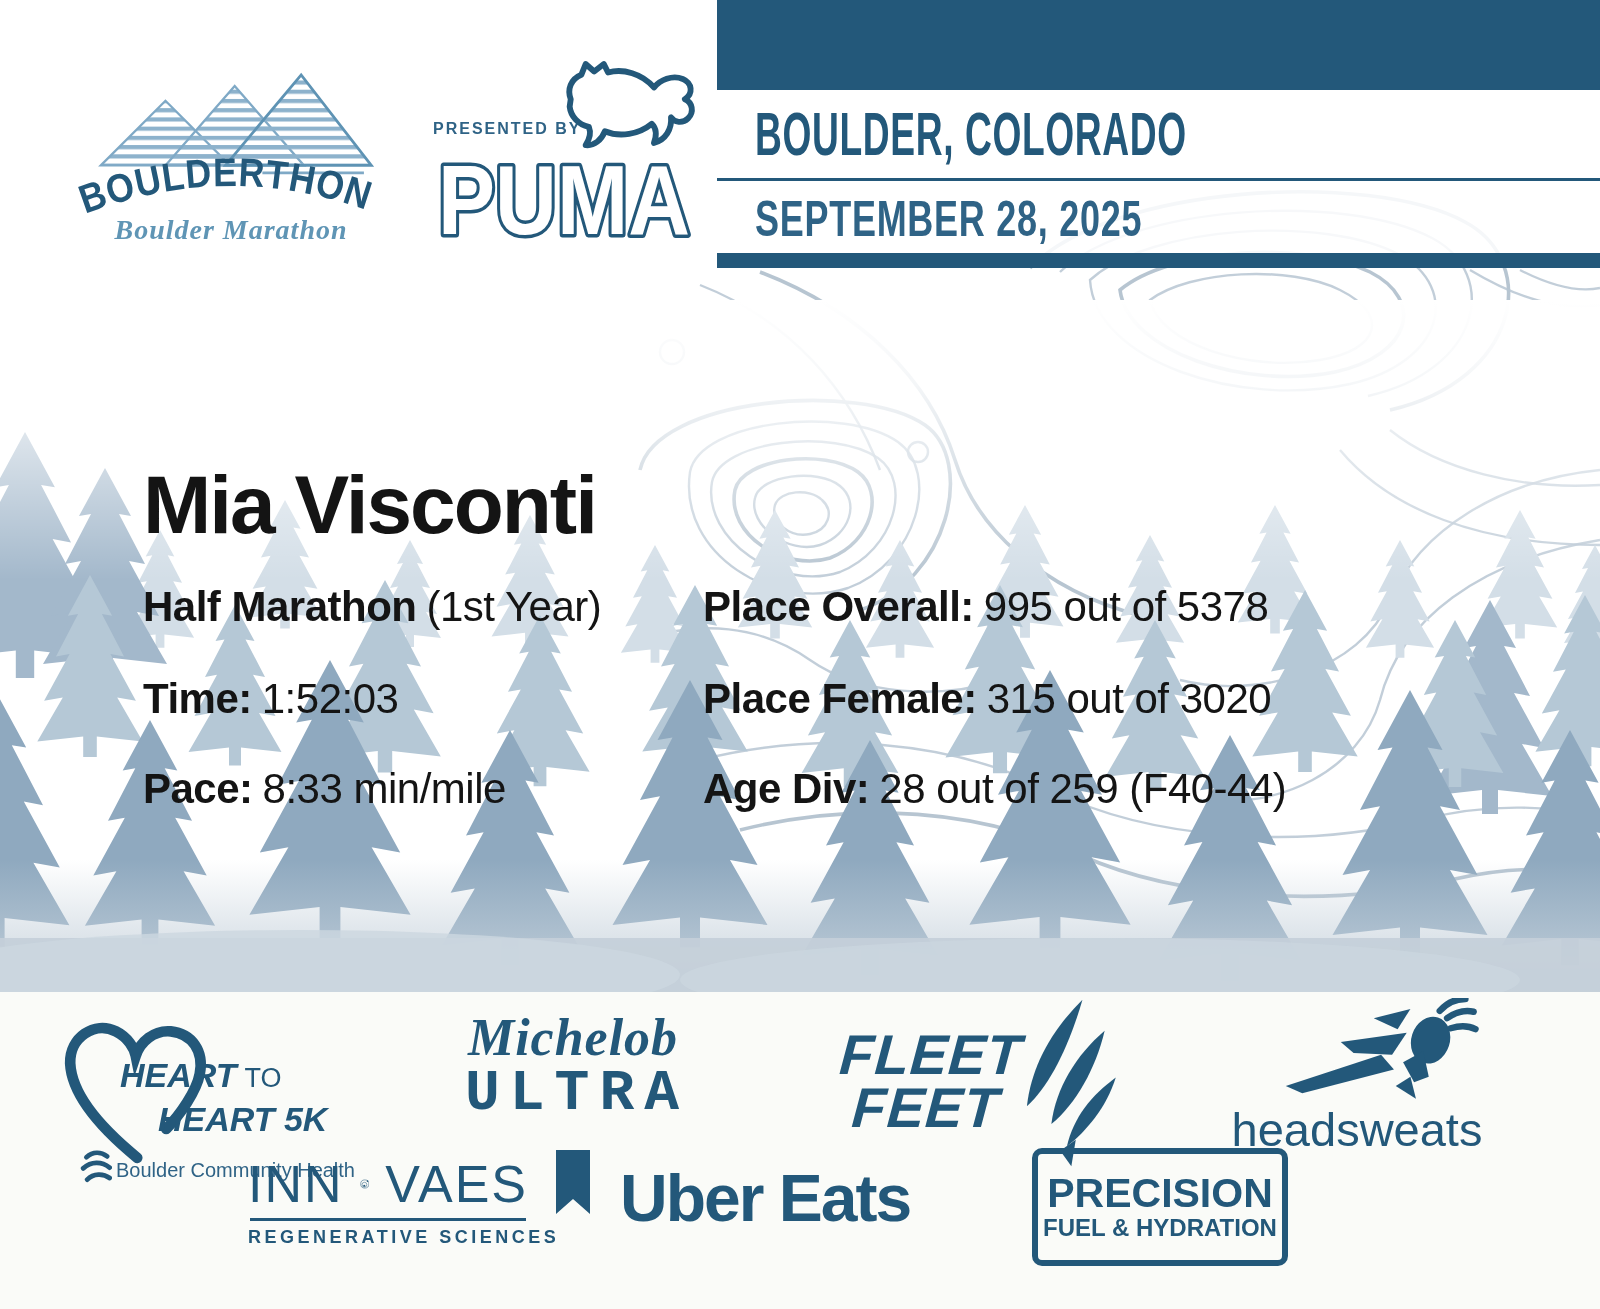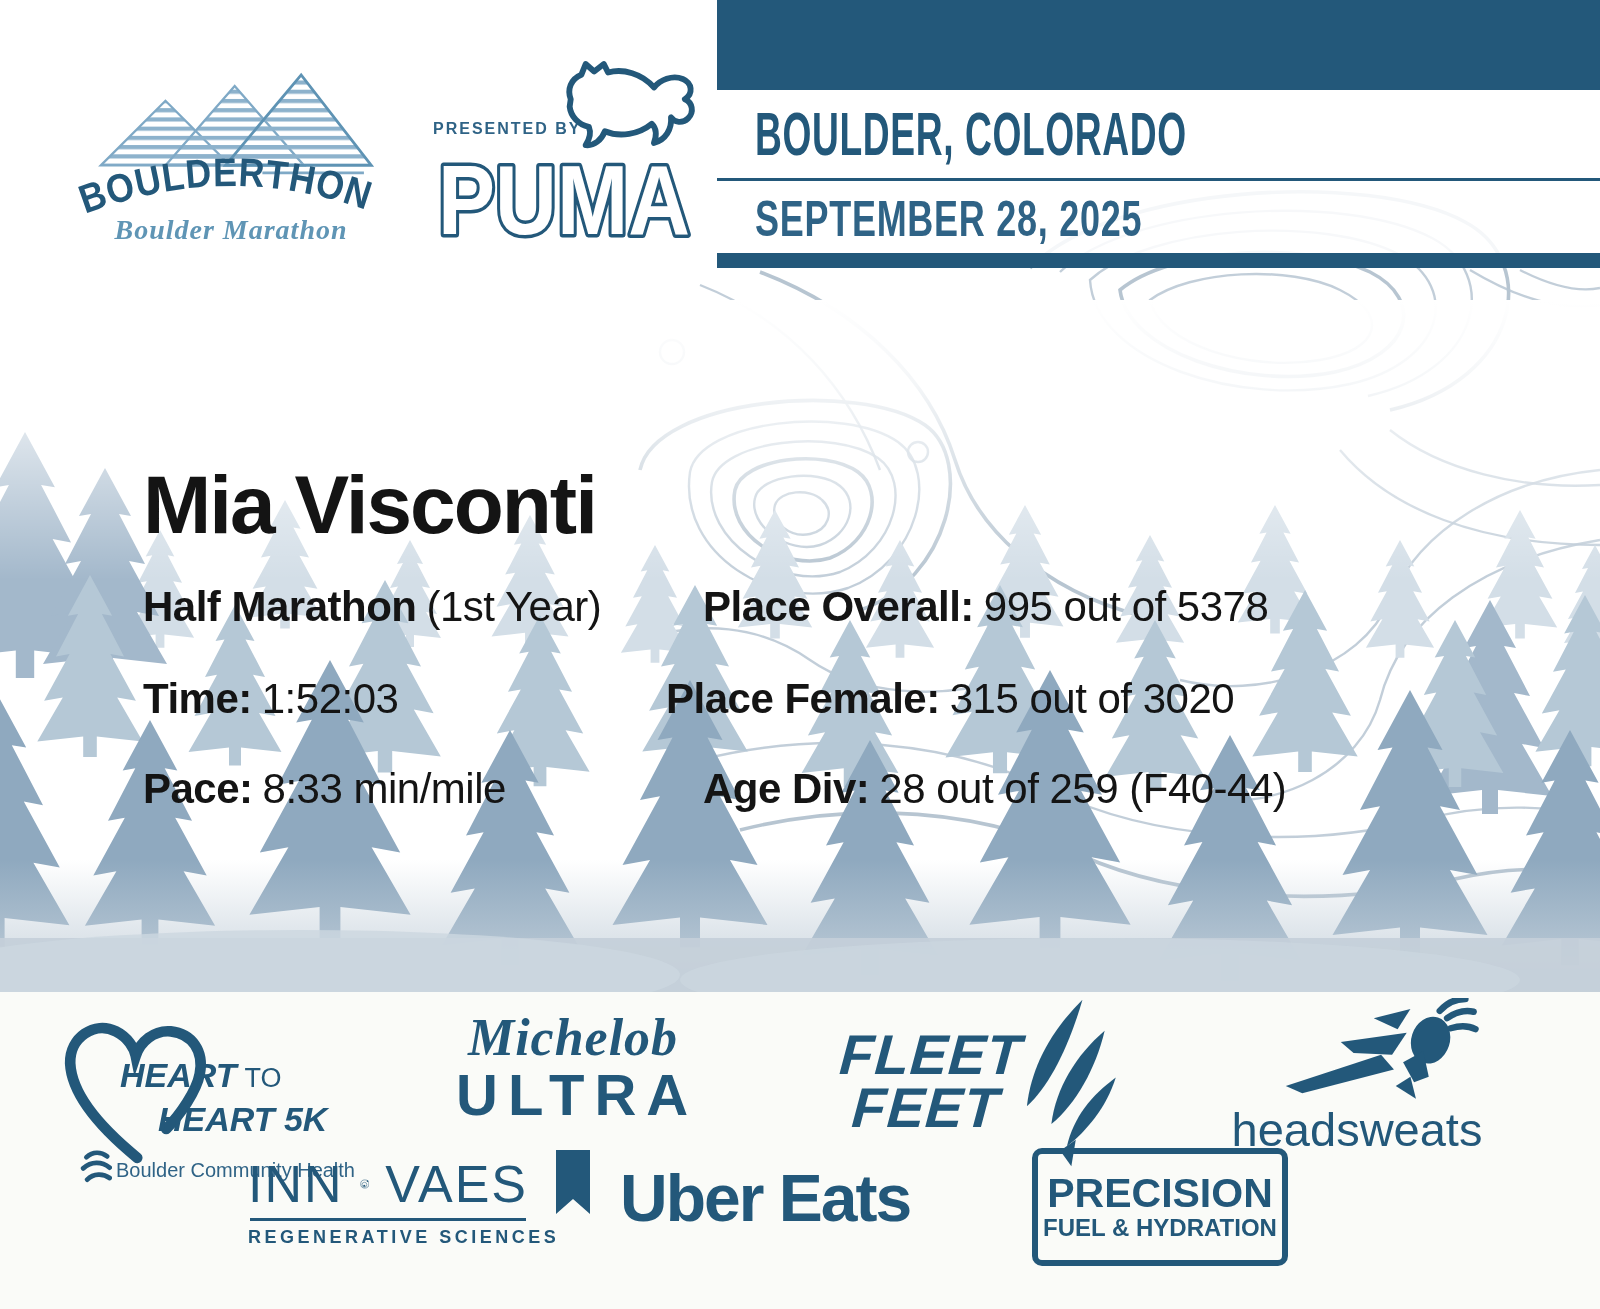--- a/index.html
+++ b/index.html
@@ -53,21 +53,21 @@
   .sp{position:absolute;color:var(--primary);}
   
   .h2h{left:58px;top:14px;width:310px;height:190px;}
   .h2h-l1{position:absolute;left:62px;top:50px;font-size:34px;font-weight:700;font-style:italic;white-space:nowrap;}
   .h2h-l1 .to{font-weight:400;font-style:normal;font-size:27px;margin-left:8px;}
   .h2h-l2{position:absolute;left:100px;top:94px;font-size:34px;font-weight:700;font-style:italic;white-space:nowrap;}
   .h2h-org{position:absolute;left:58px;top:153px;font-size:20px;font-weight:400;color:var(--primary-mid);white-space:nowrap;}
   
   .mich{left:448px;top:16px;width:250px;height:210px;text-align:center;}
   .mich-script{font-family:"Liberation Serif", serif;font-style:italic;font-weight:600;font-size:52px;letter-spacing:1px;}
-  .mich-ultra{font-family:Liberation Sans, sans-serif;font-weight:600;font-size:58px;letter-spacing:10px;margin-top:-6px;margin-left:8px;}
+  .mich-ultra{font-family:Liberation Mono, monospace;font-weight:600;font-size:58px;letter-spacing:10px;margin-top:-6px;margin-left:8px;}
   .mich-ribbon{position:absolute;left:108px;top:142px;}
   
   .ff{left:838px;top:36px;width:290px;height:135px;}
   .ff-text{position:absolute;left:0;top:0;font-style:italic;font-weight:800;font-size:56px;line-height:.95;
            transform:skewX(-4deg);letter-spacing:1px;}
   .ff-text .l2{margin-left:16px;}
   .ff-wing{position:absolute;left:180px;top:-30px;}
   
   .hs{left:1222px;top:6px;width:270px;height:150px;text-align:center;}
   .hs-text{position:absolute;left:0;top:104px;width:270px;font-size:47px;font-weight:500;letter-spacing:0;}
@@ -234,21 +234,21 @@
   </div>
   <div class="stat" style="left:143px;top:675px;text-align:center;">
     <span class="lbl">Time:</span><span class="val">1:52:03</span>
   </div>
   <div class="stat" style="left:143px;top:765px;">
     <span class="lbl">Pace:</span><span class="val">8:33 min/mile</span>
   </div>
   <div class="stat" style="left:703px;top:583px;">
     <span class="lbl">Place Overall:</span><span class="val">995 out of 5378</span>
   </div>
-  <div class="stat" style="left:666px;top:675px;text-align:right;">
+  <div class="stat" style="left:703px;top:675px;text-align:right;">
     <span class="lbl">Place Female:</span><span class="val">315 out of 3020</span>
   </div>
   <div class="stat" style="left:703px;top:765px;">
     <span class="lbl">Age Div:</span><span class="val">28 out of 259 (F40-44)</span>
   </div>
 
   <div class="footer">
 
     <div class="sp h2h">
       <svg width="160" height="165" viewBox="0 0 210 210" style="position:absolute;left:0;top:0;">

